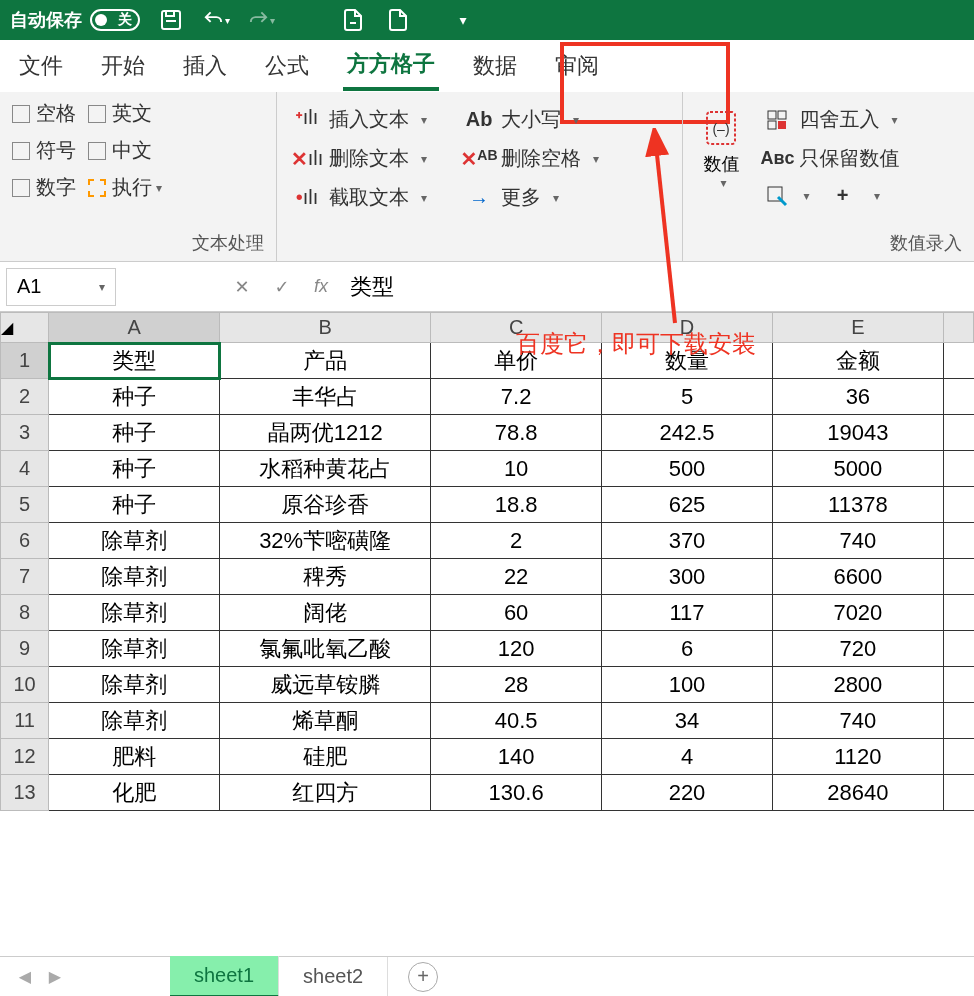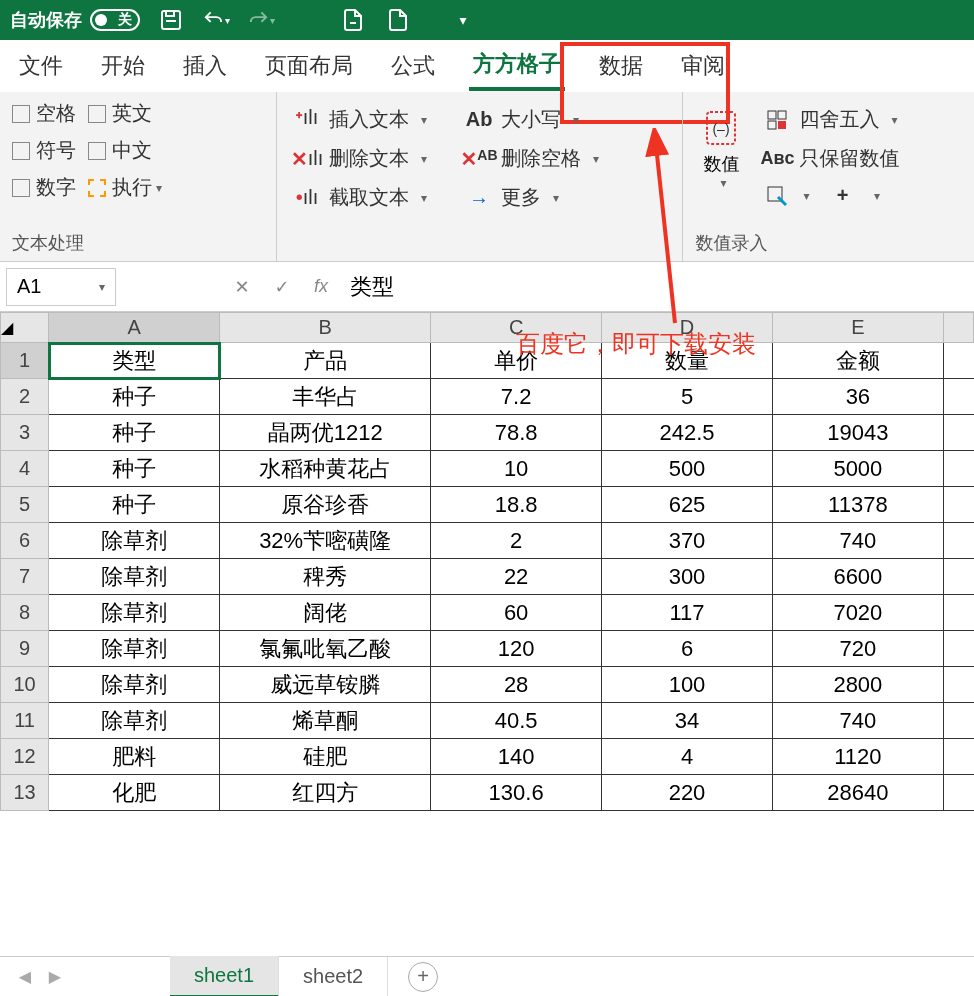--- a/index.html
+++ b/index.html
@@ -15,21 +15,21 @@
     
     
     .ribbon-tabs { background: #fff; display: flex; height: 52px; align-items: center; padding-left: 15px; gap: 30px; border-bottom: 0px solid #ddd; }
     .ribbon-tab { font-size: 22px; color: #333; padding: 8px 4px; cursor: pointer; }
     .ribbon-tab.active { color: #0e7540; border-bottom: 4px solid #0e7540; font-weight: bold; }
     .highlight-box { position: absolute; border: 4px solid #e32; top: 42px; left: 560px; width: 170px; height: 82px; pointer-events: none; }
     
     
     .ribbon { background: #f3f3f3; display: flex; height: 170px; border-bottom: 1px solid #ccc; }
     .ribbon-group { border-right: 1px solid #ccc; padding: 8px 12px 0 12px; display: flex; flex-direction: column; position: relative; }
-    .ribbon-group-label { text-align: left; font-size: 18px; color: #555; padding: 6px 0; margin-top: auto; }
+    .ribbon-group-label { text-align: right; font-size: 18px; color: #555; padding: 6px 0; margin-top: auto; }
     .checkbox-row { display: flex; gap: 12px; margin-bottom: 10px; align-items: center; }
     .checkbox { width: 18px; height: 18px; border: 1px solid #888; display: inline-block; margin-right: 6px; vertical-align: middle; }
     .checkbox.orange { border: 2px dashed #f90; }
     .cb-label { font-size: 20px; color: #333; display: inline-flex; align-items: center; }
     .ribbon-btn { display: flex; align-items: center; gap: 8px; font-size: 20px; color: #333; padding: 6px 4px; cursor: pointer; }
     .ribbon-btn .icon-box { width: 28px; display: flex; justify-content: center; }
     .dropdown-arrow { font-size: 12px; color: #666; margin-left: 4px; }
     .big-btn { display: flex; flex-direction: column; align-items: center; padding: 8px 6px; cursor: pointer; font-size: 18px; }
     .big-btn .icon-box { width: 40px; height: 40px; margin-bottom: 4px; }
     
@@ -52,21 +52,21 @@
     .row-header { width: 48px; height: 36px; }
     .corner { background: #e6e6e6; border: 1px solid #bbb; width: 48px; }
     .cell { border: 1px solid #333; font-size: 22px; text-align: center; height: 36px; padding: 2px 6px; }
     .cell.selected { outline: 3px solid #0e7540; outline-offset: -2px; }
     .col-header.active, .row-header.active { background: #d0d0d0; }
     
     
     .sheet-tabs { position: absolute; bottom: 0; left: 0; right: 0; height: 40px; background: #fff; border-top: 1px solid #ccc; display: flex; align-items: center; padding-left: 10px; gap: 0; }
     .nav-btn { width: 30px; text-align: center; color: #aaa; font-size: 16px; cursor: pointer; }
     .sheet-tab { padding: 8px 24px; font-size: 20px; color: #555; border-right: 1px solid #ddd; cursor: pointer; }
-    .sheet-tab.active { color: #0e7540; border-bottom: 3px solid #0e7540; background: #e5e5e5; }
+    .sheet-tab.active { color: #0e7540; border-bottom: 3px solid #0e7540; background: #86efac; }
     .add-sheet { width: 30px; height: 30px; border: 1px solid #aaa; border-radius: 50%; display: flex; align-items: center; justify-content: center; margin-left: 20px; cursor: pointer; font-size: 20px; color: #666; }
   </style>
 </head>
 <body>
 
 <div class="titlebar">
   <div class="autosave">
     <span>自动保存</span>
     <span class="toggle">
         <span>关</span>
@@ -101,21 +101,20 @@
         <path d="M14 2H6a2 2 0 00-2 2v16a2 2 0 002 2h12a2 2 0 002-2V8l-6-6zM14 2v6h6"></path>
       </svg>
     </div>
   <div class="titlebar-icon" style="margin-left:20px;font-size:14px;">▾</div>
 </div>
 
 <div class="ribbon-tabs">
   <div class="ribbon-tab">文件</div>
   <div class="ribbon-tab">开始</div>
   <div class="ribbon-tab">插入</div>
-  <div class="ribbon-tab">页面布局</div>
   <div class="ribbon-tab">公式</div>
   <div class="ribbon-tab active">方方格子</div>
   <div class="ribbon-tab">数据</div>
   <div class="ribbon-tab">审阅</div>
 </div>
 <div class="highlight-box"></div>
 
 <div class="ribbon">
   <div class="ribbon-group" style="width:286px;">
     <div class="checkbox-row">

